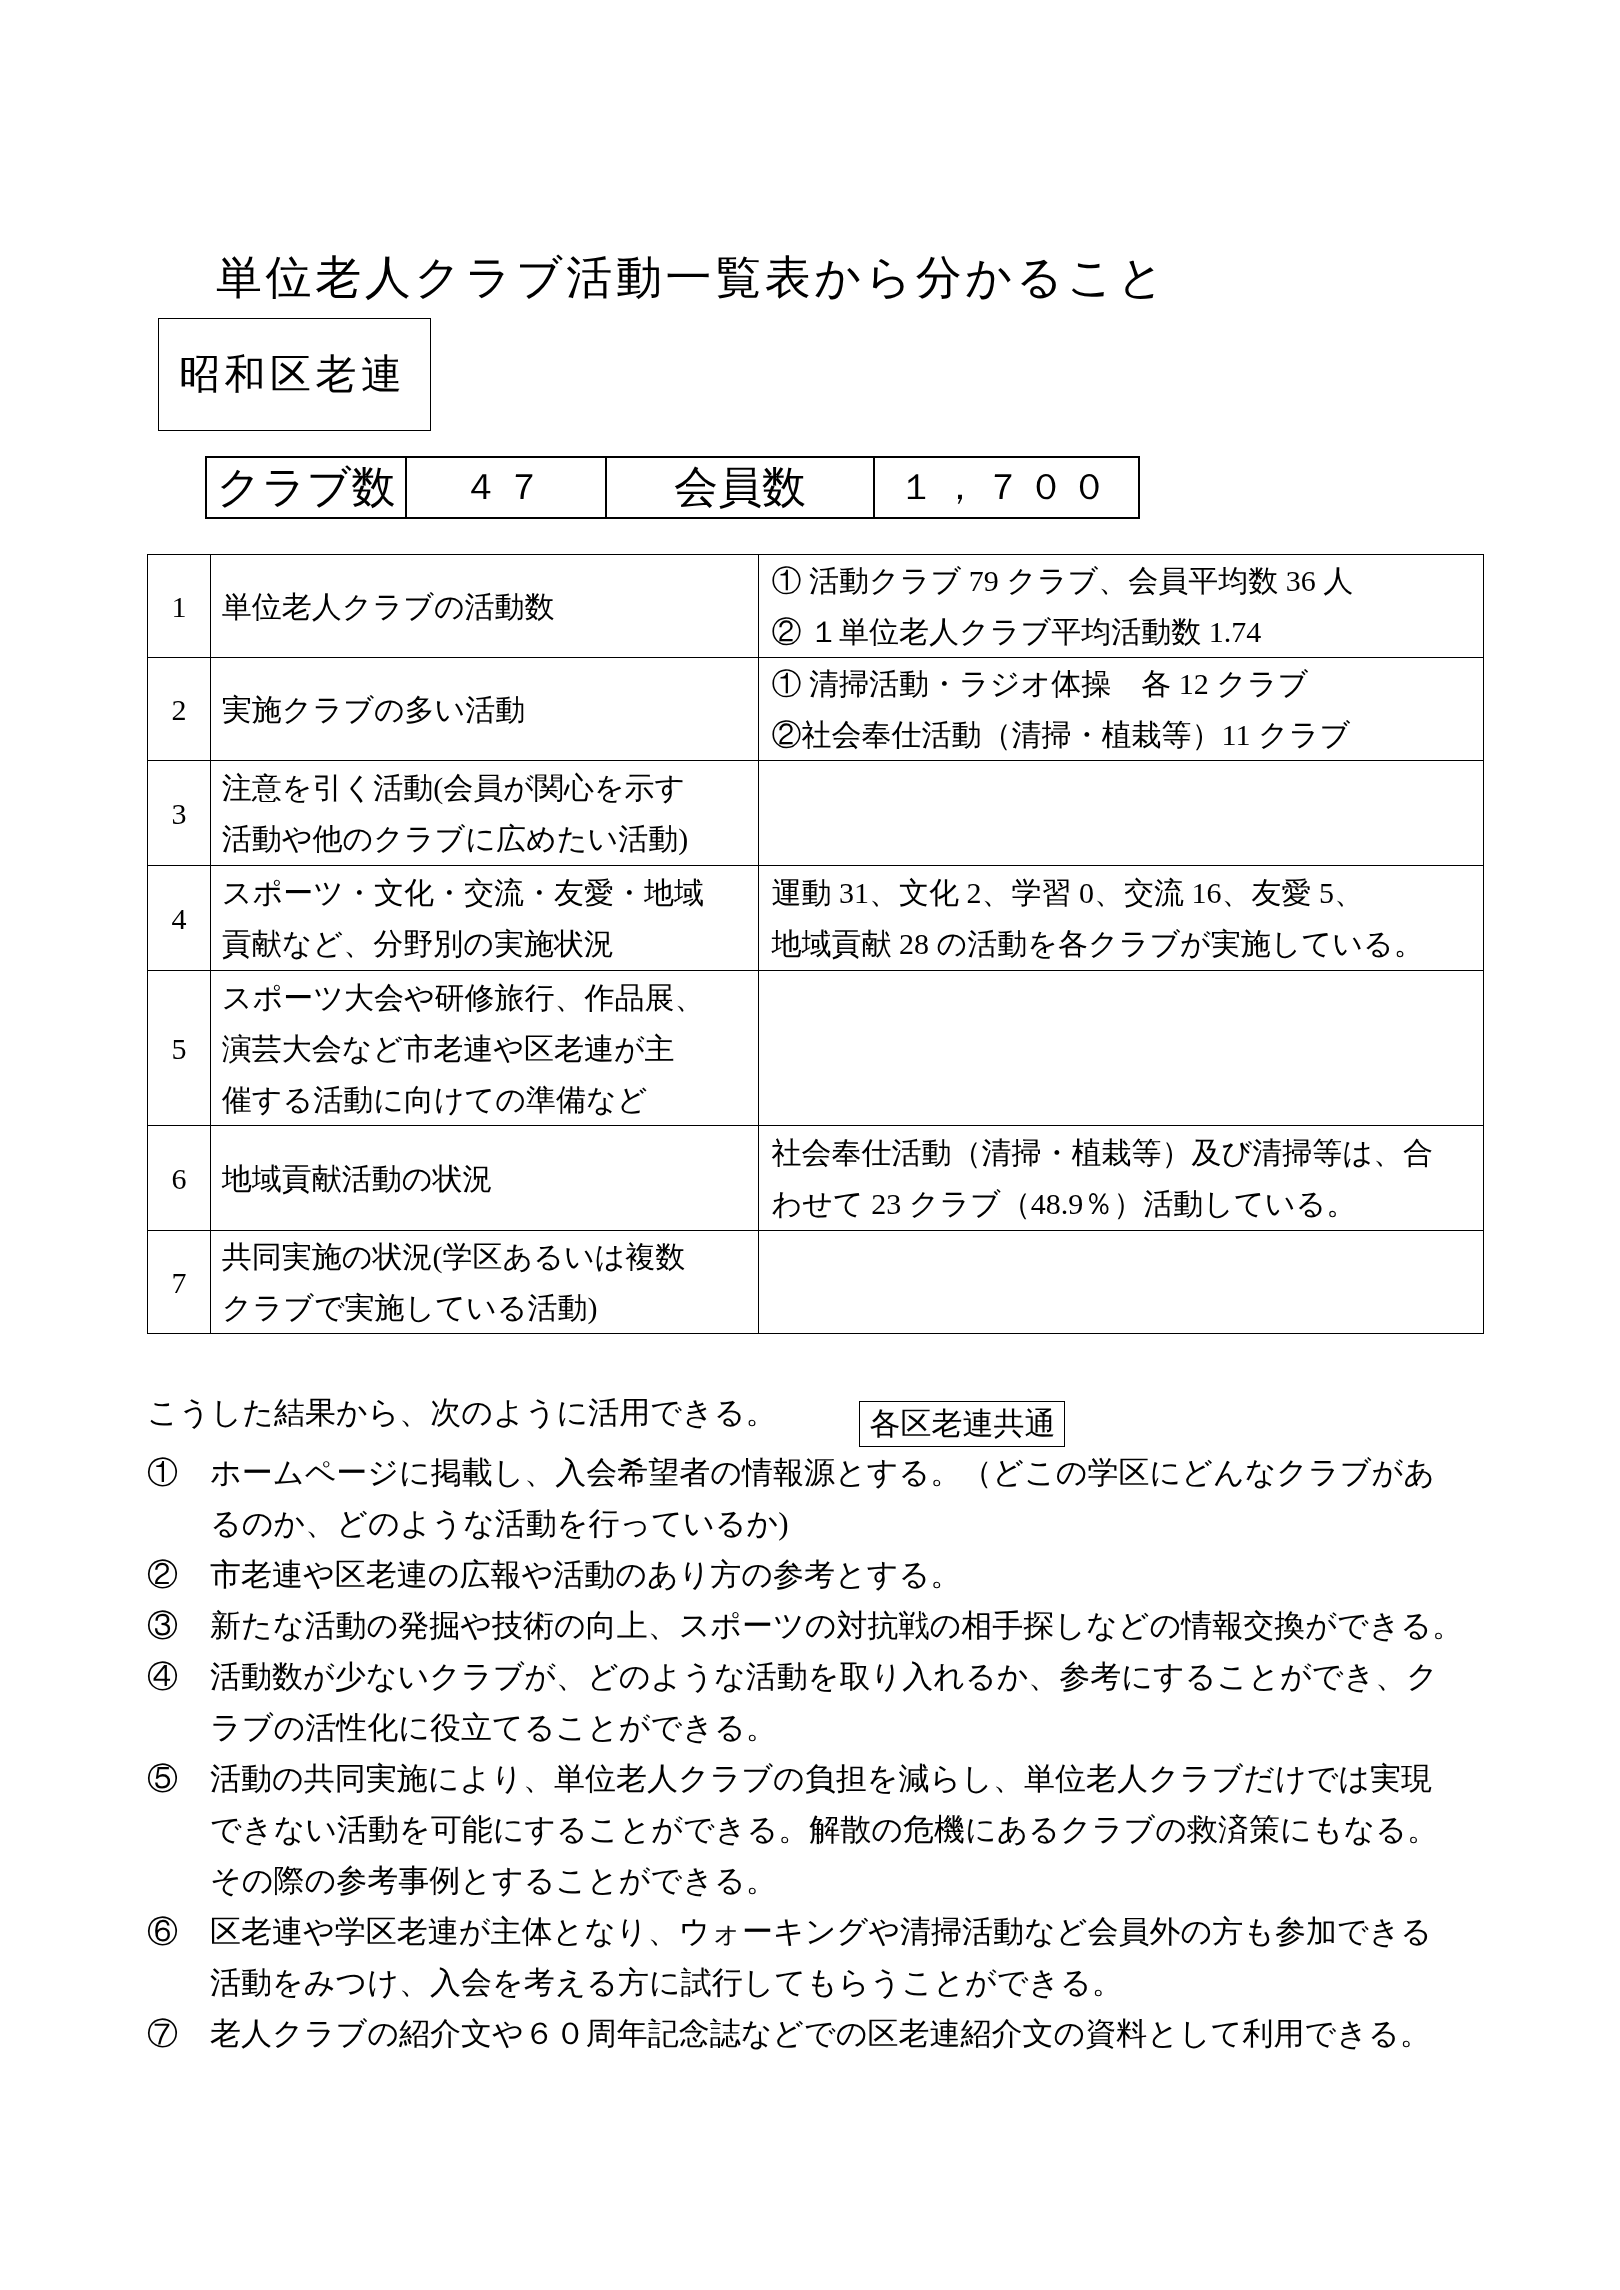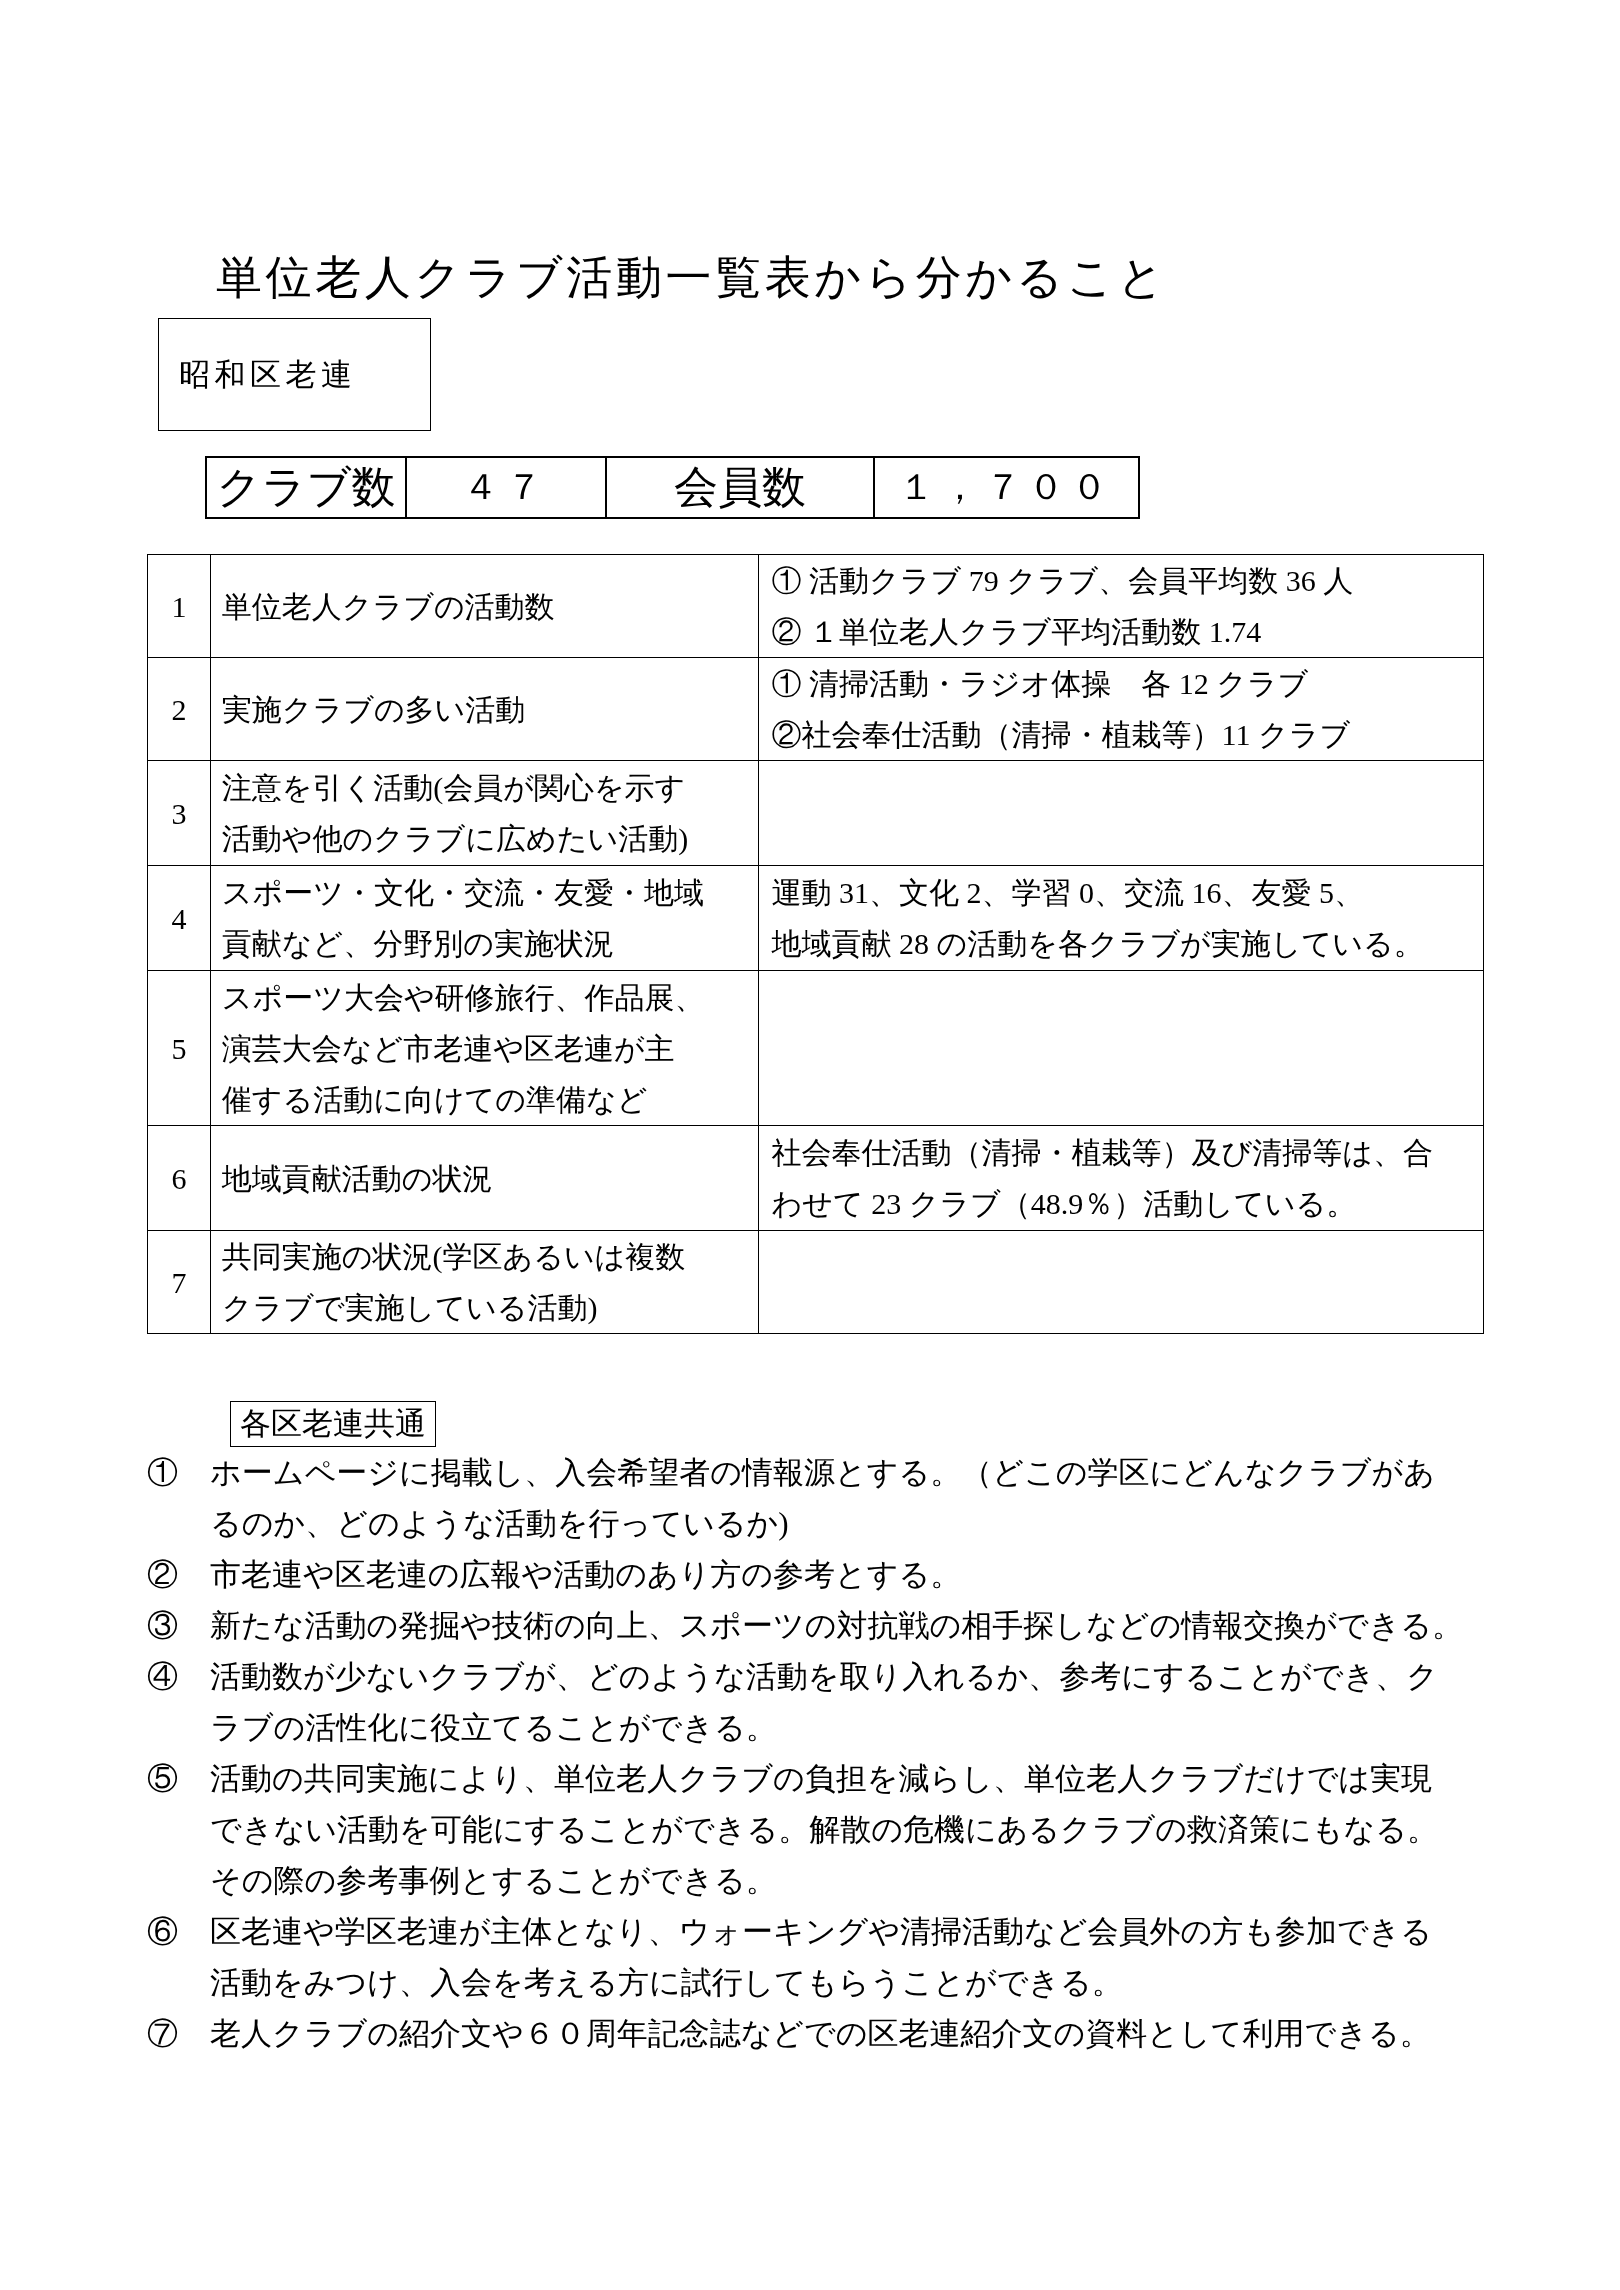--- a/index.html
+++ b/index.html
@@ -16,21 +16,21 @@
     text-align:center;
     font-family:"Liberation Sans","DejaVu Sans",sans-serif;
     font-size:46px;font-weight:500;letter-spacing:3.6px;line-height:54px;
   }
 
   
   .org-box{
     position:absolute;left:158px;top:318px;width:273px;height:113px;
     border:1.8px solid #000;box-sizing:border-box;
     display:flex;align-items:center;padding-left:20px;
-    font-size:31px;letter-spacing:4.5px;
+    font-size:41px;letter-spacing:4.5px;
   }
 
   
   .stats-table{
     position:absolute;left:205px;top:456px;
     border-collapse:collapse;table-layout:fixed;
   }
   .stats-table td{
     border:2.7px solid #000;height:52px;text-align:center;vertical-align:middle;
     font-family:"Liberation Sans","DejaVu Sans",sans-serif;
@@ -143,20 +143,21 @@
     <td class="c-no">7</td>
     <td class="c-label pre">共同実施の状況(学区あるいは複数
 クラブで実施している活動)</td>
     <td class="c-content pre"></td>
   </tr>
 </tbody>
   </table>
 
 <div class="usage">
   <div class="usage-intro-row">
+    <span>こうした結果から、次のように活用できる。</span>
     <span class="usage-badge">各区老連共通</span>
   </div>
   <div class="u-item">
     <span class="u-marker">①</span>
     <div class="u-text pre">ホームページに掲載し、入会希望者の情報源とする。（どこの学区にどんなクラブがあ
 るのか、どのような活動を行っているか)</div>
   </div>
   <div class="u-item">
     <span class="u-marker">②</span>
     <div class="u-text pre">市老連や区老連の広報や活動のあり方の参考とする。</div>

